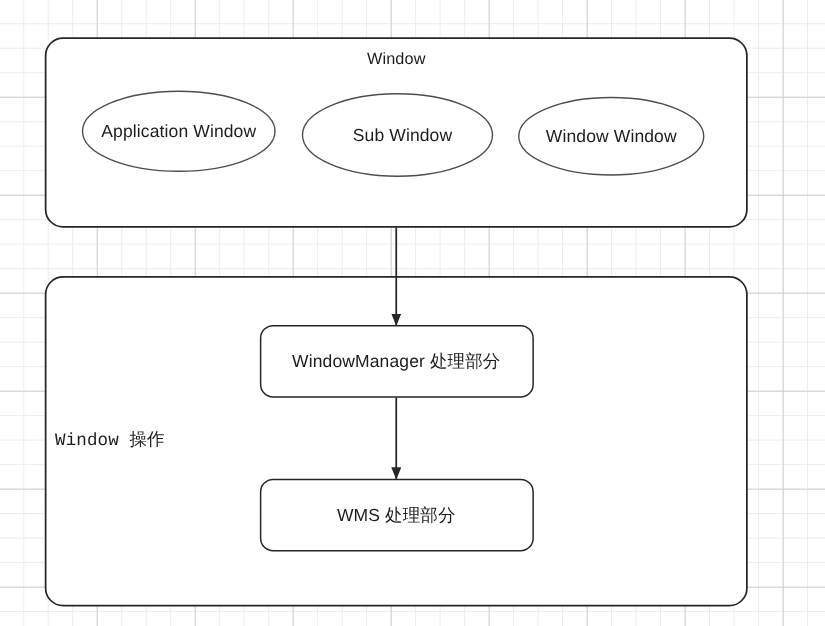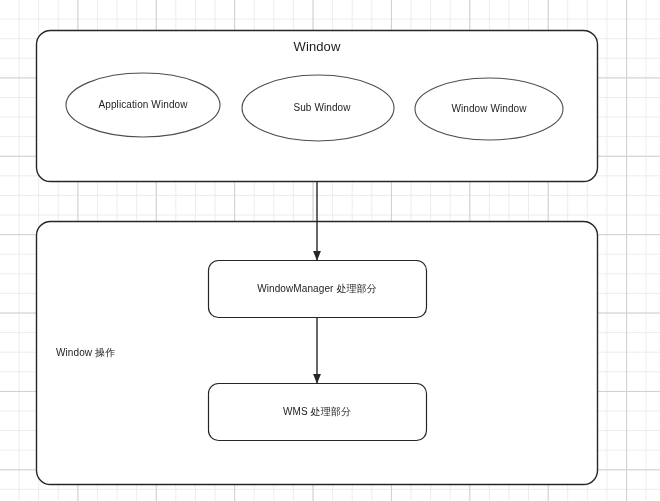--- a/index.html
+++ b/index.html
@@ -36,43 +36,44 @@
   .diagram-svg {
     position: absolute;
     left: 0;
     top: 0;
     width: 660px;
     height: 501px;
   }
 
   .node-text {
     position: absolute;
-    font-size: 10px;
+    font-size: 14px;
     color: #1c1c1c;
     line-height: 1.2;
     white-space: nowrap;
     text-align: center;
     letter-spacing: 0.1px;
   }
 
   .node-text.centered {
     transform: translate(-50%, -50%);
   }
 
   
   #window-group-title {
     left: 317px;
     top: 47px;
     font-size: 13px;
   }
   #operation-group-title {
-    left: 56px;
+    left: 44px;
     top: 353px;
     transform: translateY(-50%);
     text-align: center;
+    font-family: Liberation Mono, monospace;
   }
 
   
   #ellipse-label-0 { left: 143px; top: 105px; }
   #ellipse-label-1 { left: 322px; top: 108px; }
   #ellipse-label-2 { left: 489px; top: 109px; }
 
   
   #box-label-0 { left: 317px; top: 289px; }
   #box-label-1 { left: 317px; top: 412px; }

